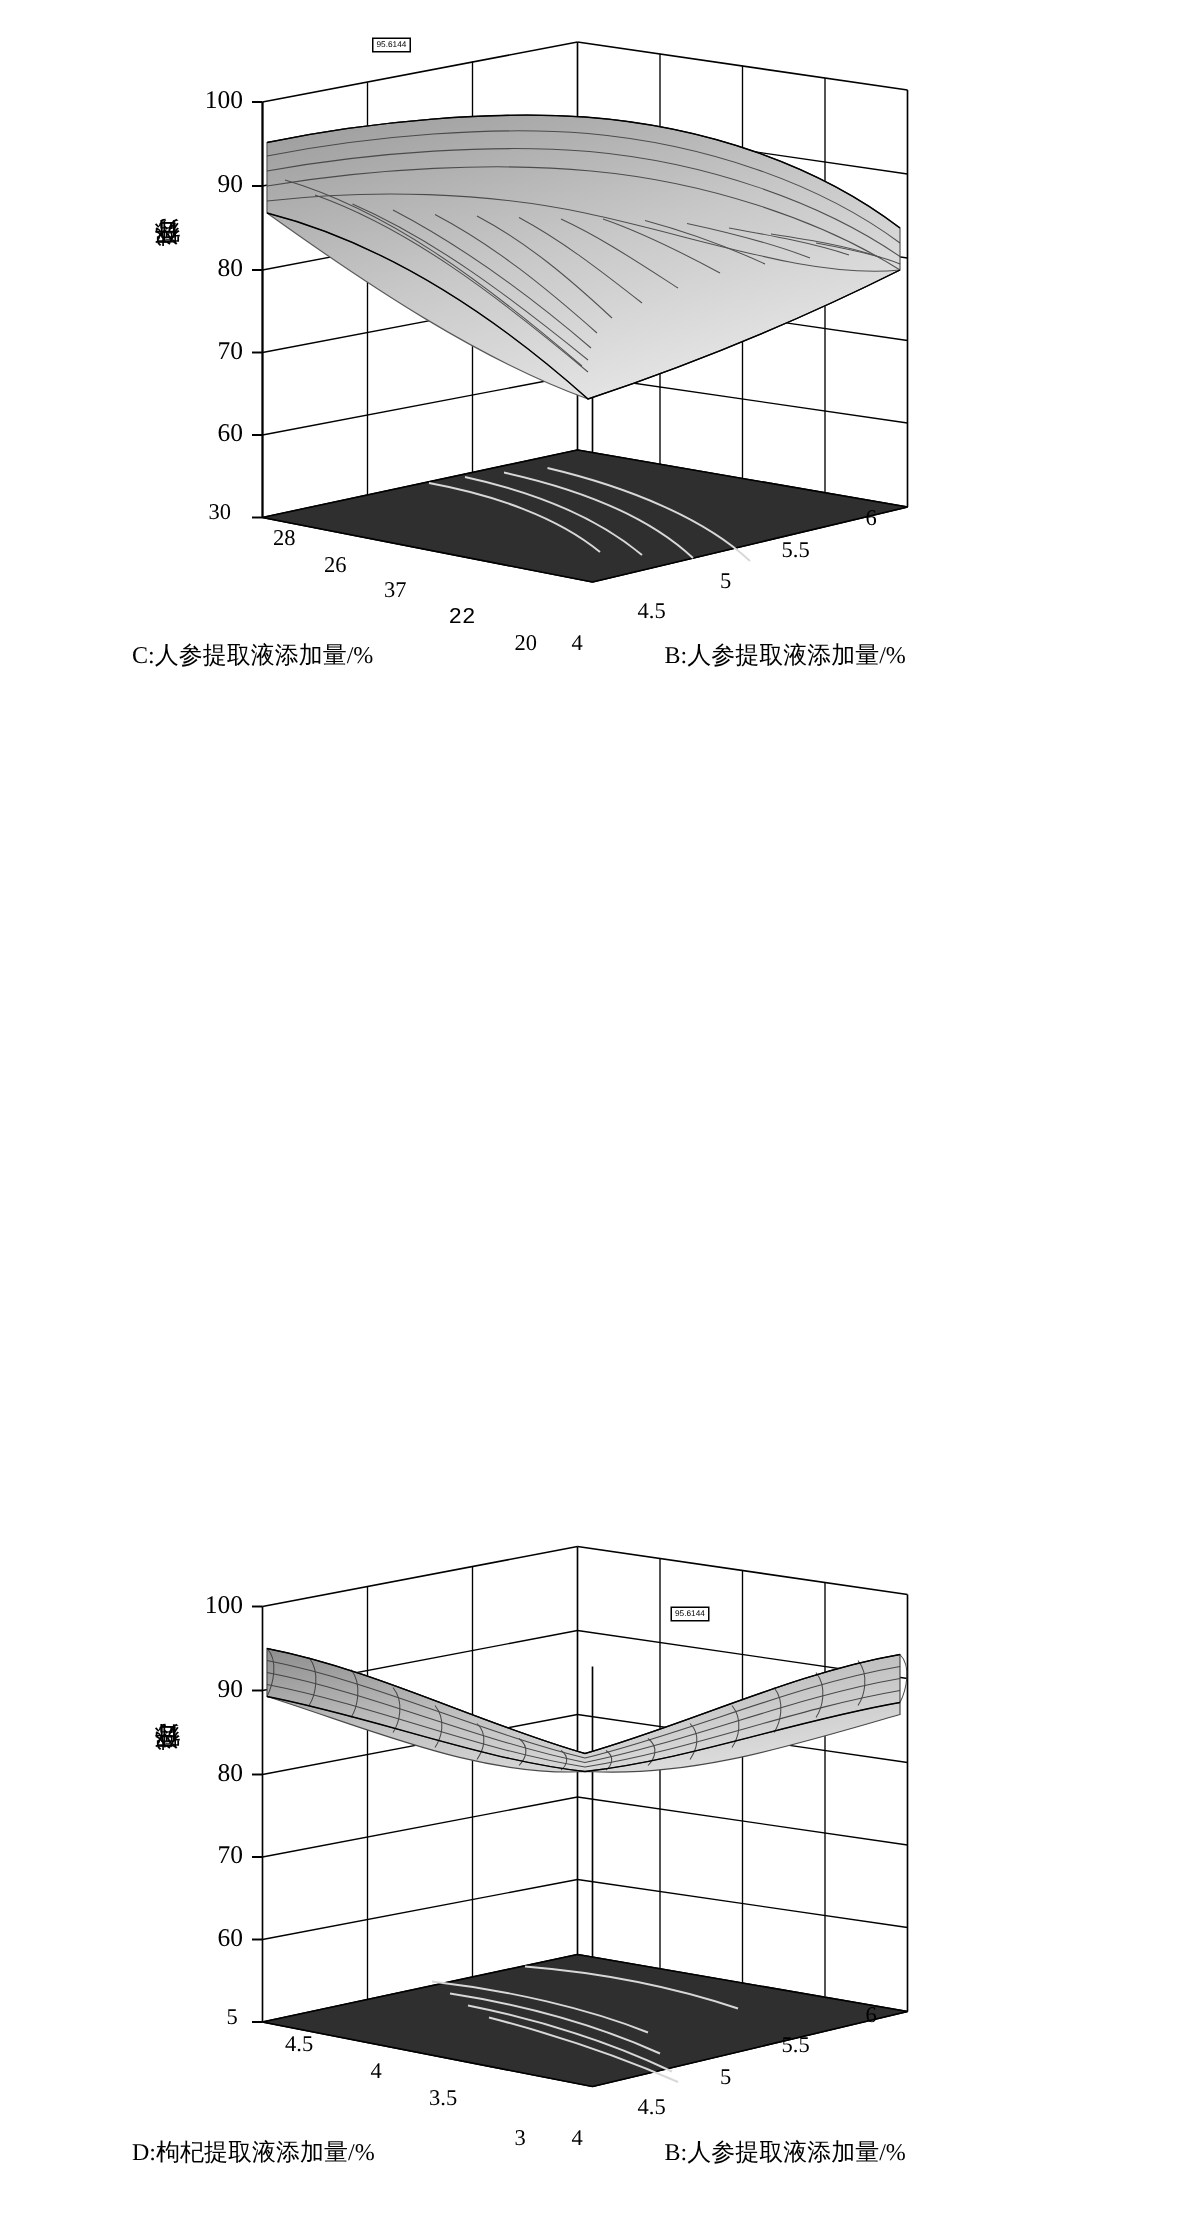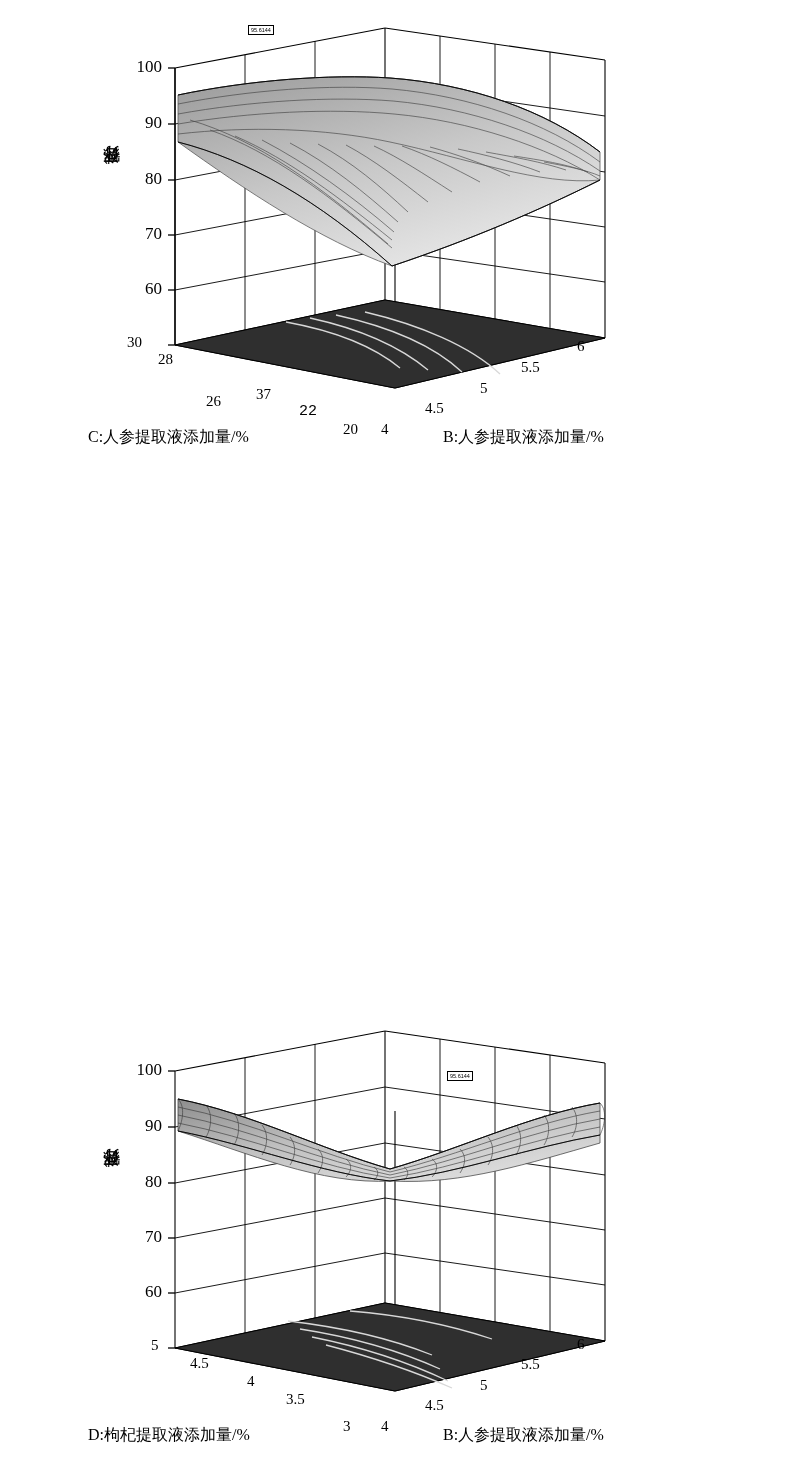--- a/index.html
+++ b/index.html
@@ -156,23 +156,23 @@
     </svg>
 
     <div class="zlabel" style="left:100px;top:175px;">感官评分</div>
 
     <div class="ztick" style="left:118px;top:57px;width:44px;">100</div>
     <div class="ztick" style="left:118px;top:113px;width:44px;">90</div>
     <div class="ztick" style="left:118px;top:169px;width:44px;">80</div>
     <div class="ztick" style="left:118px;top:224px;width:44px;">70</div>
     <div class="ztick" style="left:118px;top:279px;width:44px;">60</div>
 
-    <div class="tick" style="left:127px;top:334px;text-align:center;">30</div>
-    <div class="tick" style="left:158px;top:351px;">28</div>
-    <div class="tick" style="left:206px;top:369px;margin-top:24px;">26</div>
+    <div class="tick" style="left:139px;top:334px;text-align:center;">30</div>
+    <div class="tick" style="left:182px;top:351px;">28</div>
+    <div class="tick" style="left:216px;top:369px;">26</div>
     <div class="tick" style="left:256px;top:386px;">37</div>
     <div class="tick" style="left:299px;top:403px;font-family:Liberation Mono, monospace;">22</div>
     <div class="tick" style="left:343px;top:421px;text-align:right;">20</div>
 
     <div class="tick" style="left:381px;top:421px;">4</div>
     <div class="tick" style="left:425px;top:400px;">4.5</div>
     <div class="tick" style="left:480px;top:380px;">5</div>
     <div class="tick" style="left:521px;top:359px;">5.5</div>
     <div class="tick" style="left:577px;top:338px;">6</div>
 

